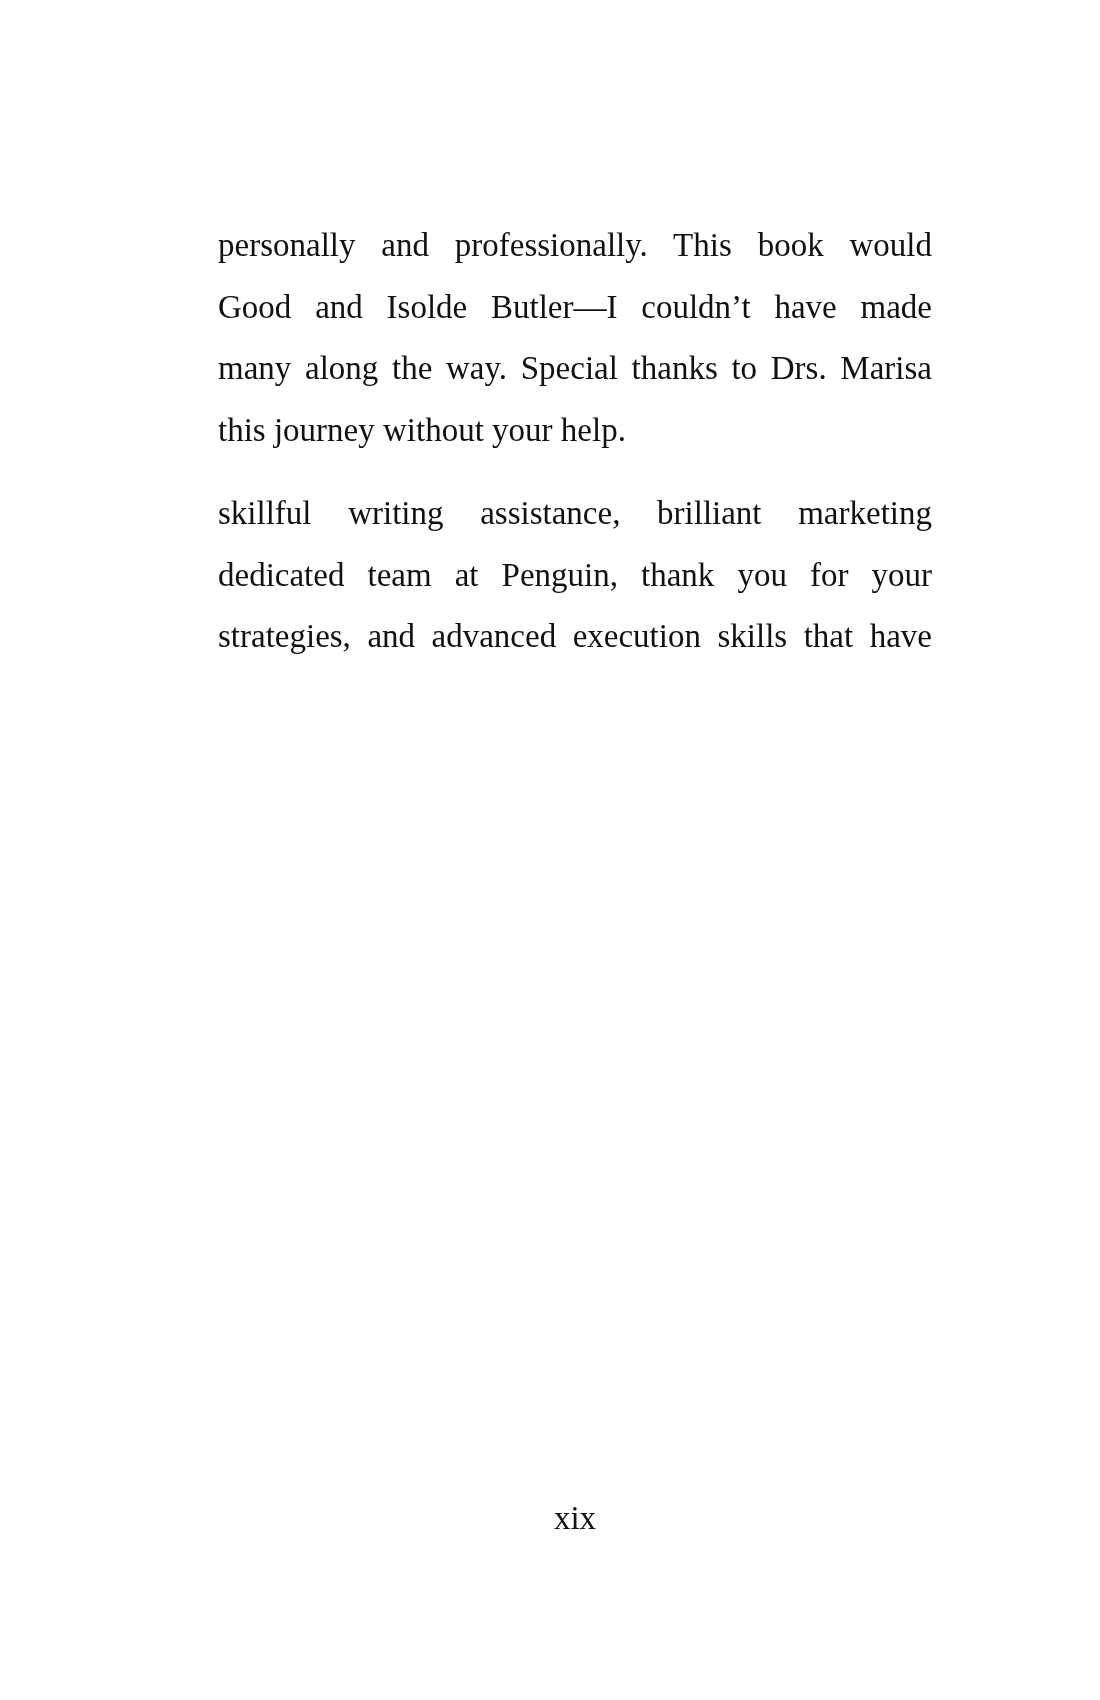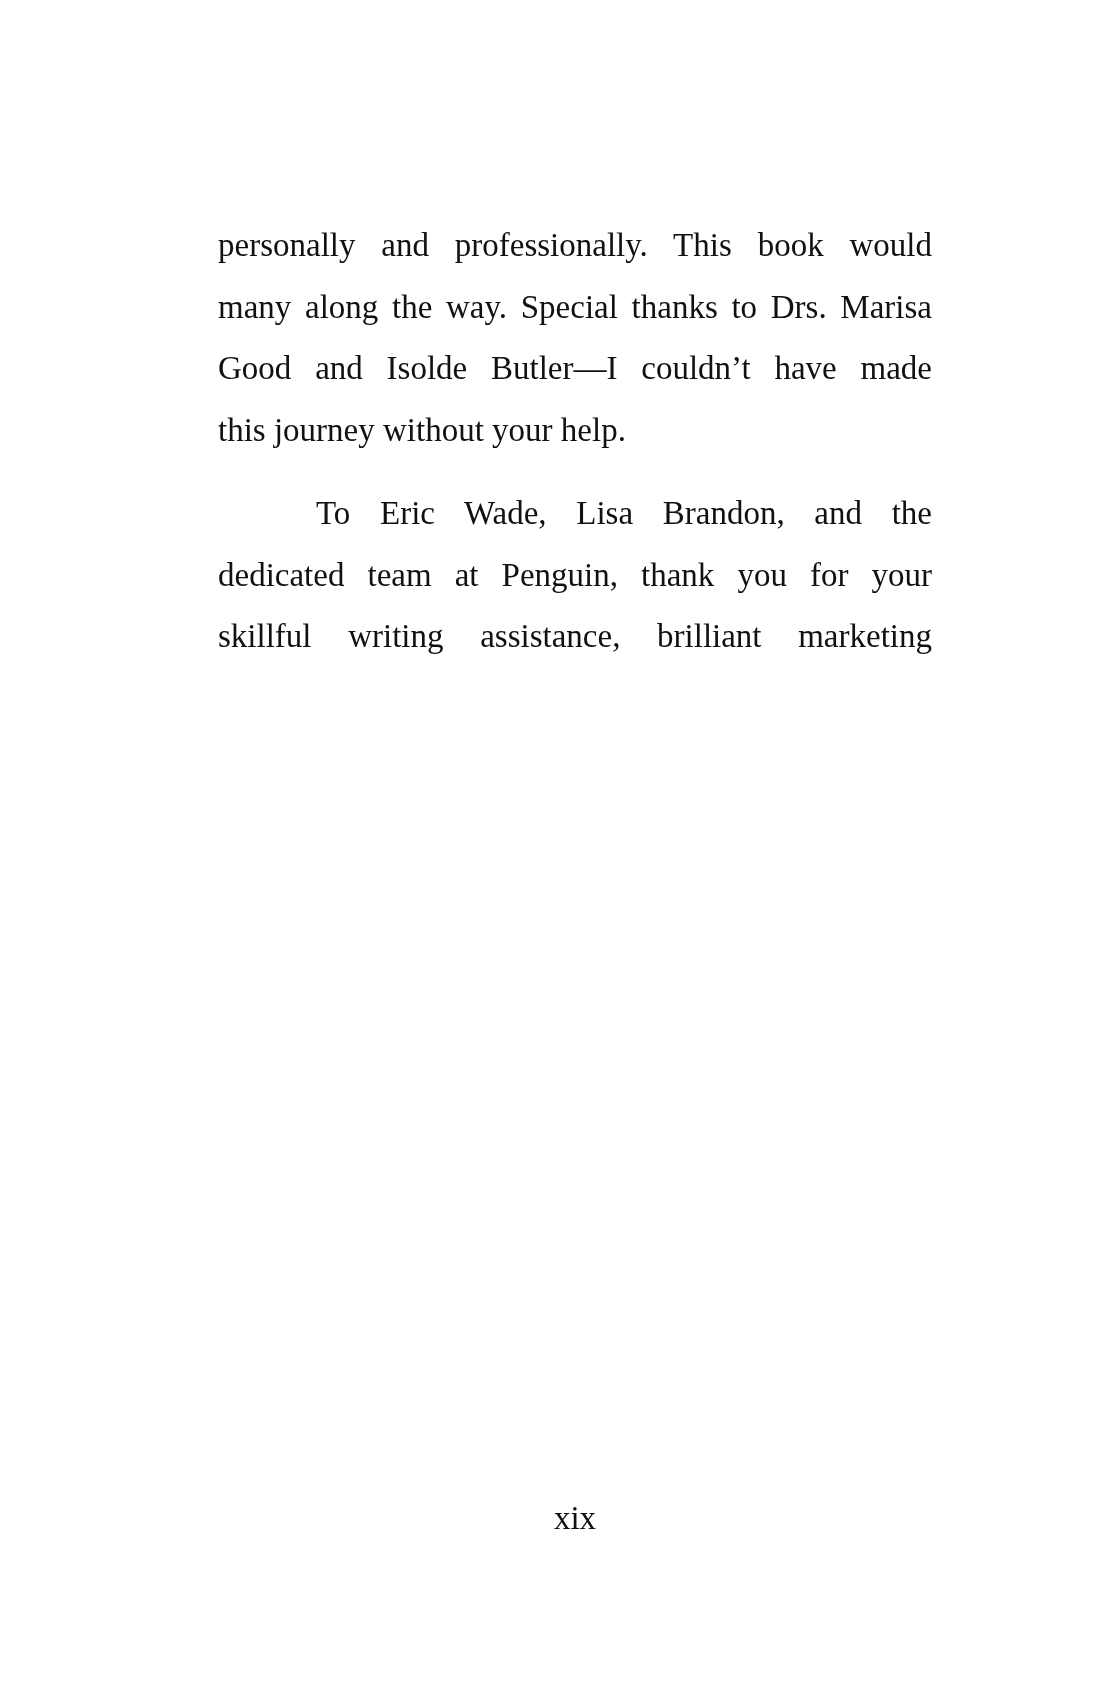--- a/index.html
+++ b/index.html
@@ -56,26 +56,26 @@
       font-size: 33px;
     }
   </style>
 </head>
 <body>
 
 <div class="page">
   <div class="body-text">
     <div>
       <span class="line">personally and professionally. This book would</span>
+      <span class="line">Good and Isolde Butler—I couldn’t have made</span>
       <span class="line">many along the way. Special thanks to Drs. Marisa</span>
-      <span class="line">Good and Isolde Butler—I couldn’t have made</span>
       <span class="line last">this journey without your help.</span>
     </div>
     <div class="para-gap"></div>
     <div>
-      <span class="line indent">To Eric Wade, Lisa Brandon, and the</span>
+      <span class="line">skillful writing assistance, brilliant marketing</span>
       <span class="line">dedicated team at Penguin, thank you for your</span>
-      <span class="line">skillful writing assistance, brilliant marketing</span>
+      <span class="line">strategies, and advanced execution skills that have</span>
     </div>
   </div>
 
   <div class="page-number">xix</div>
 </div>
 
 </body></html>

